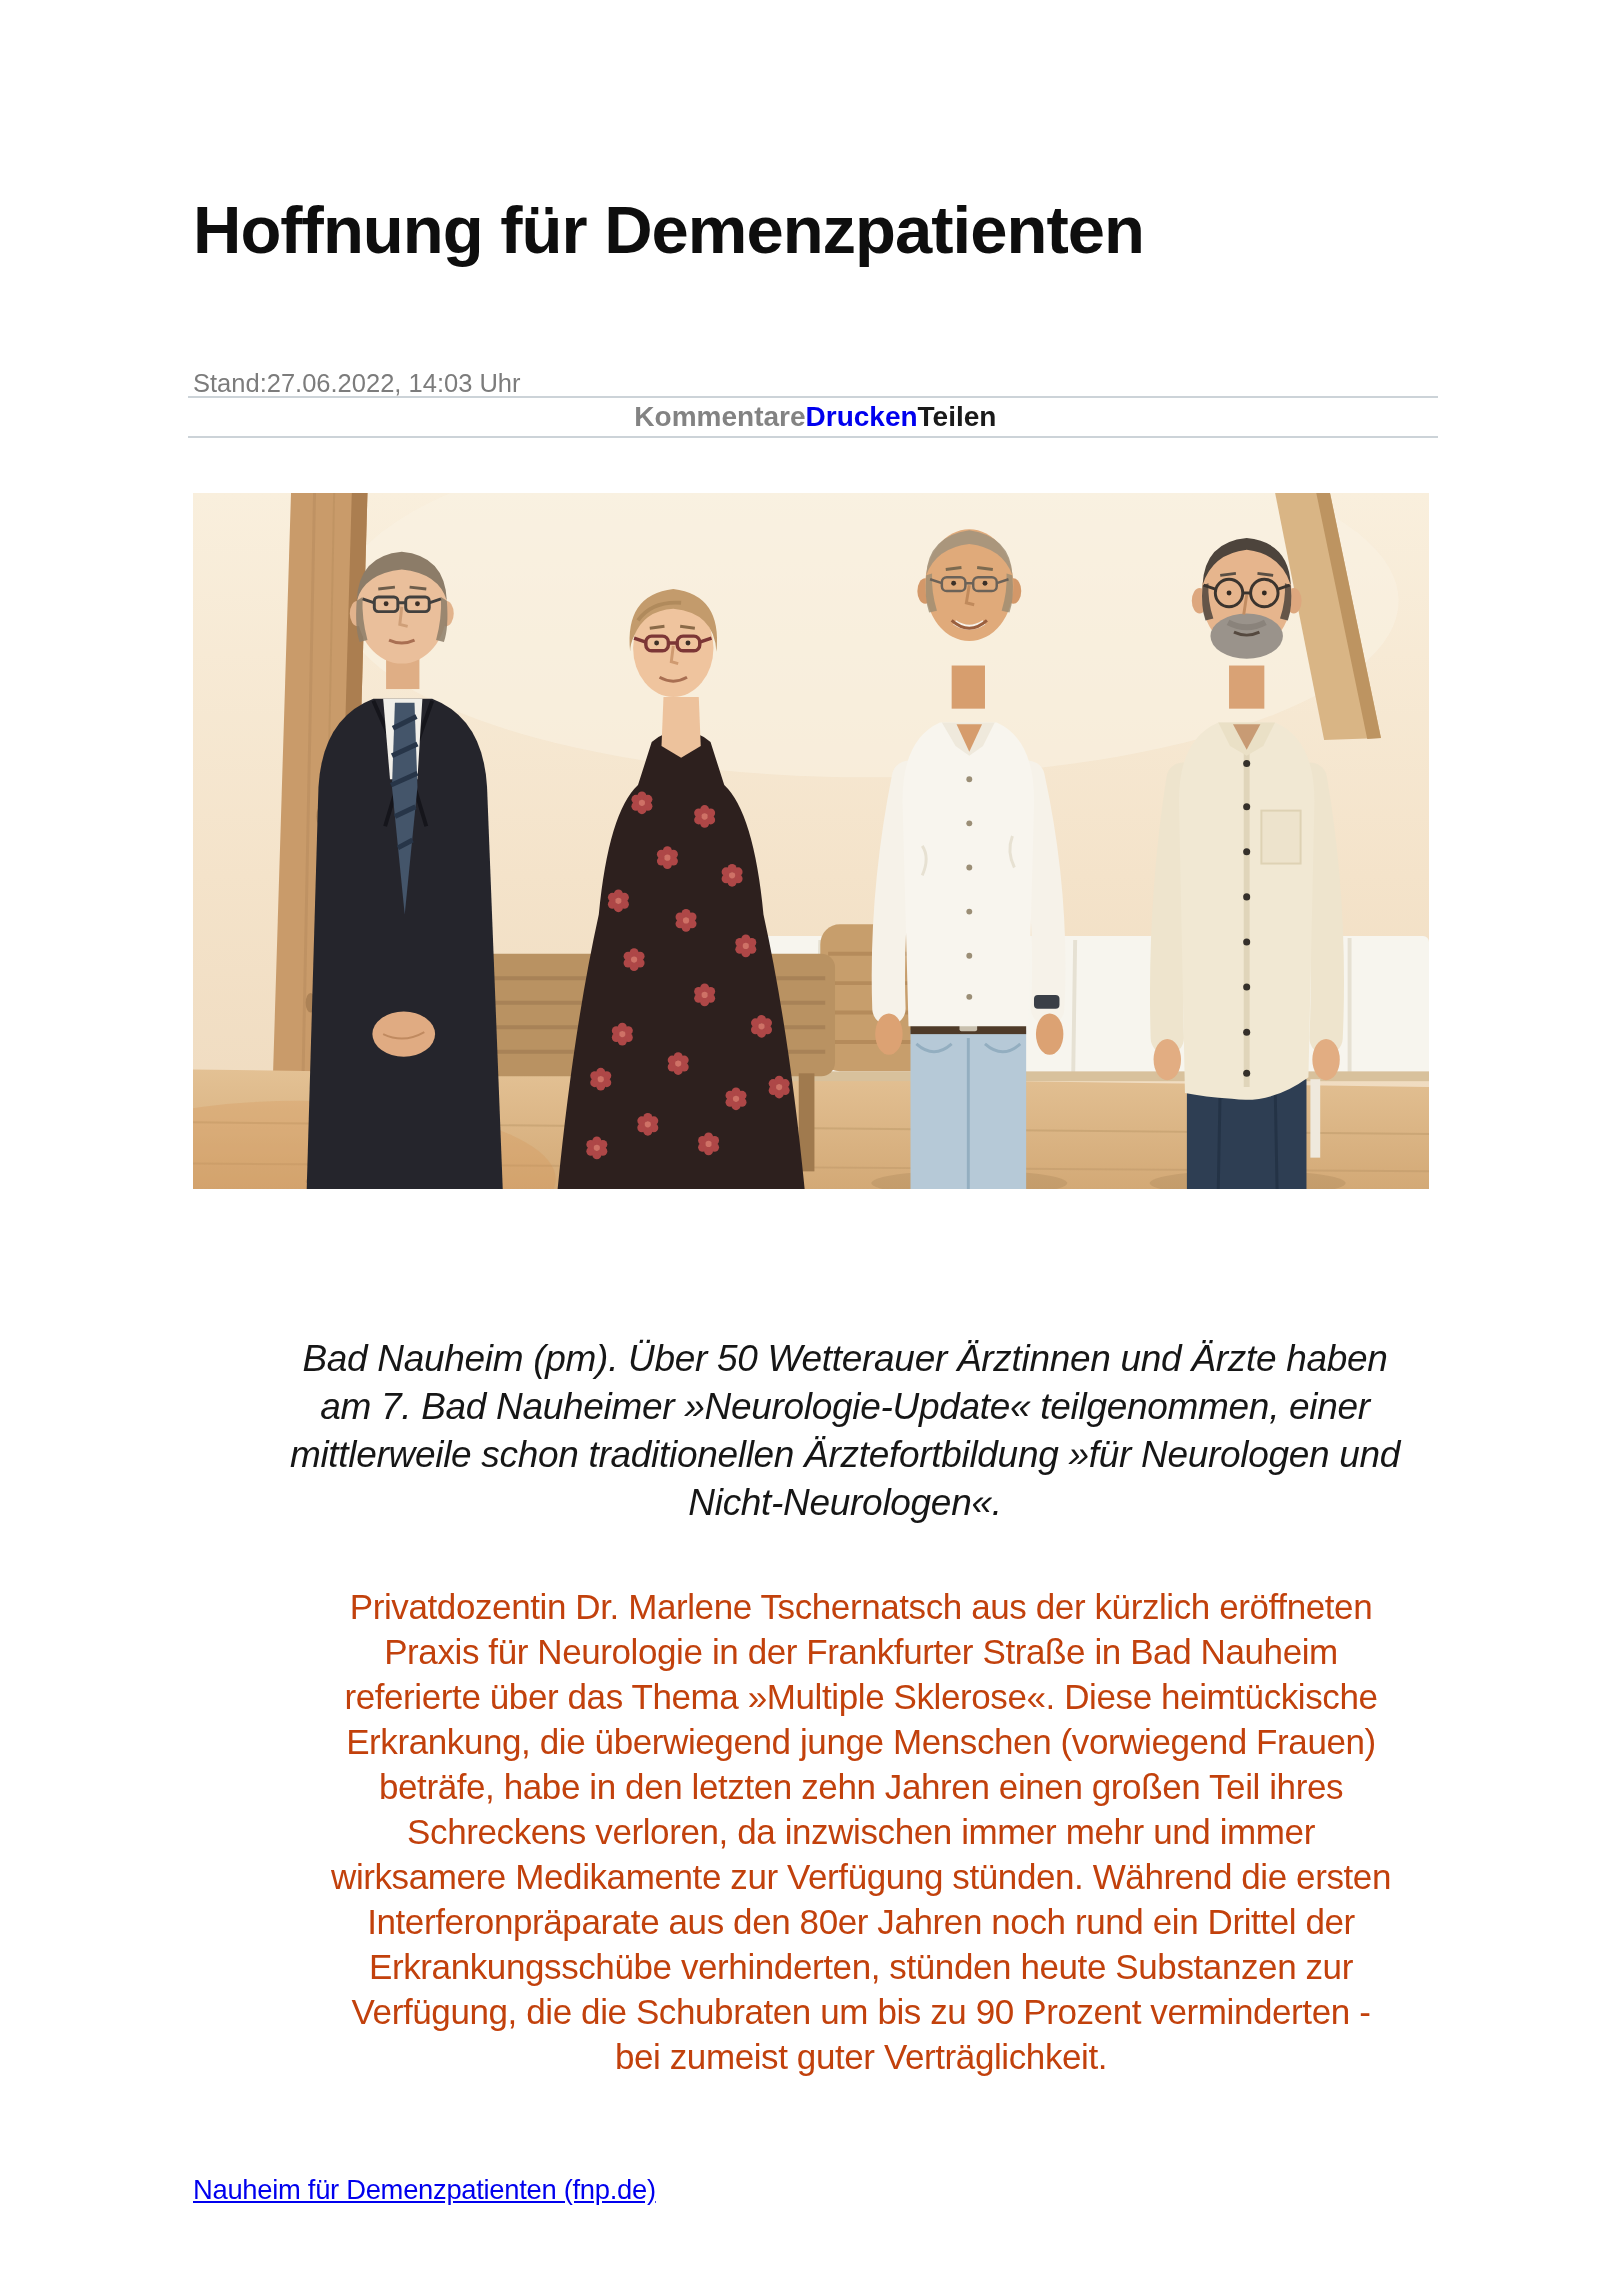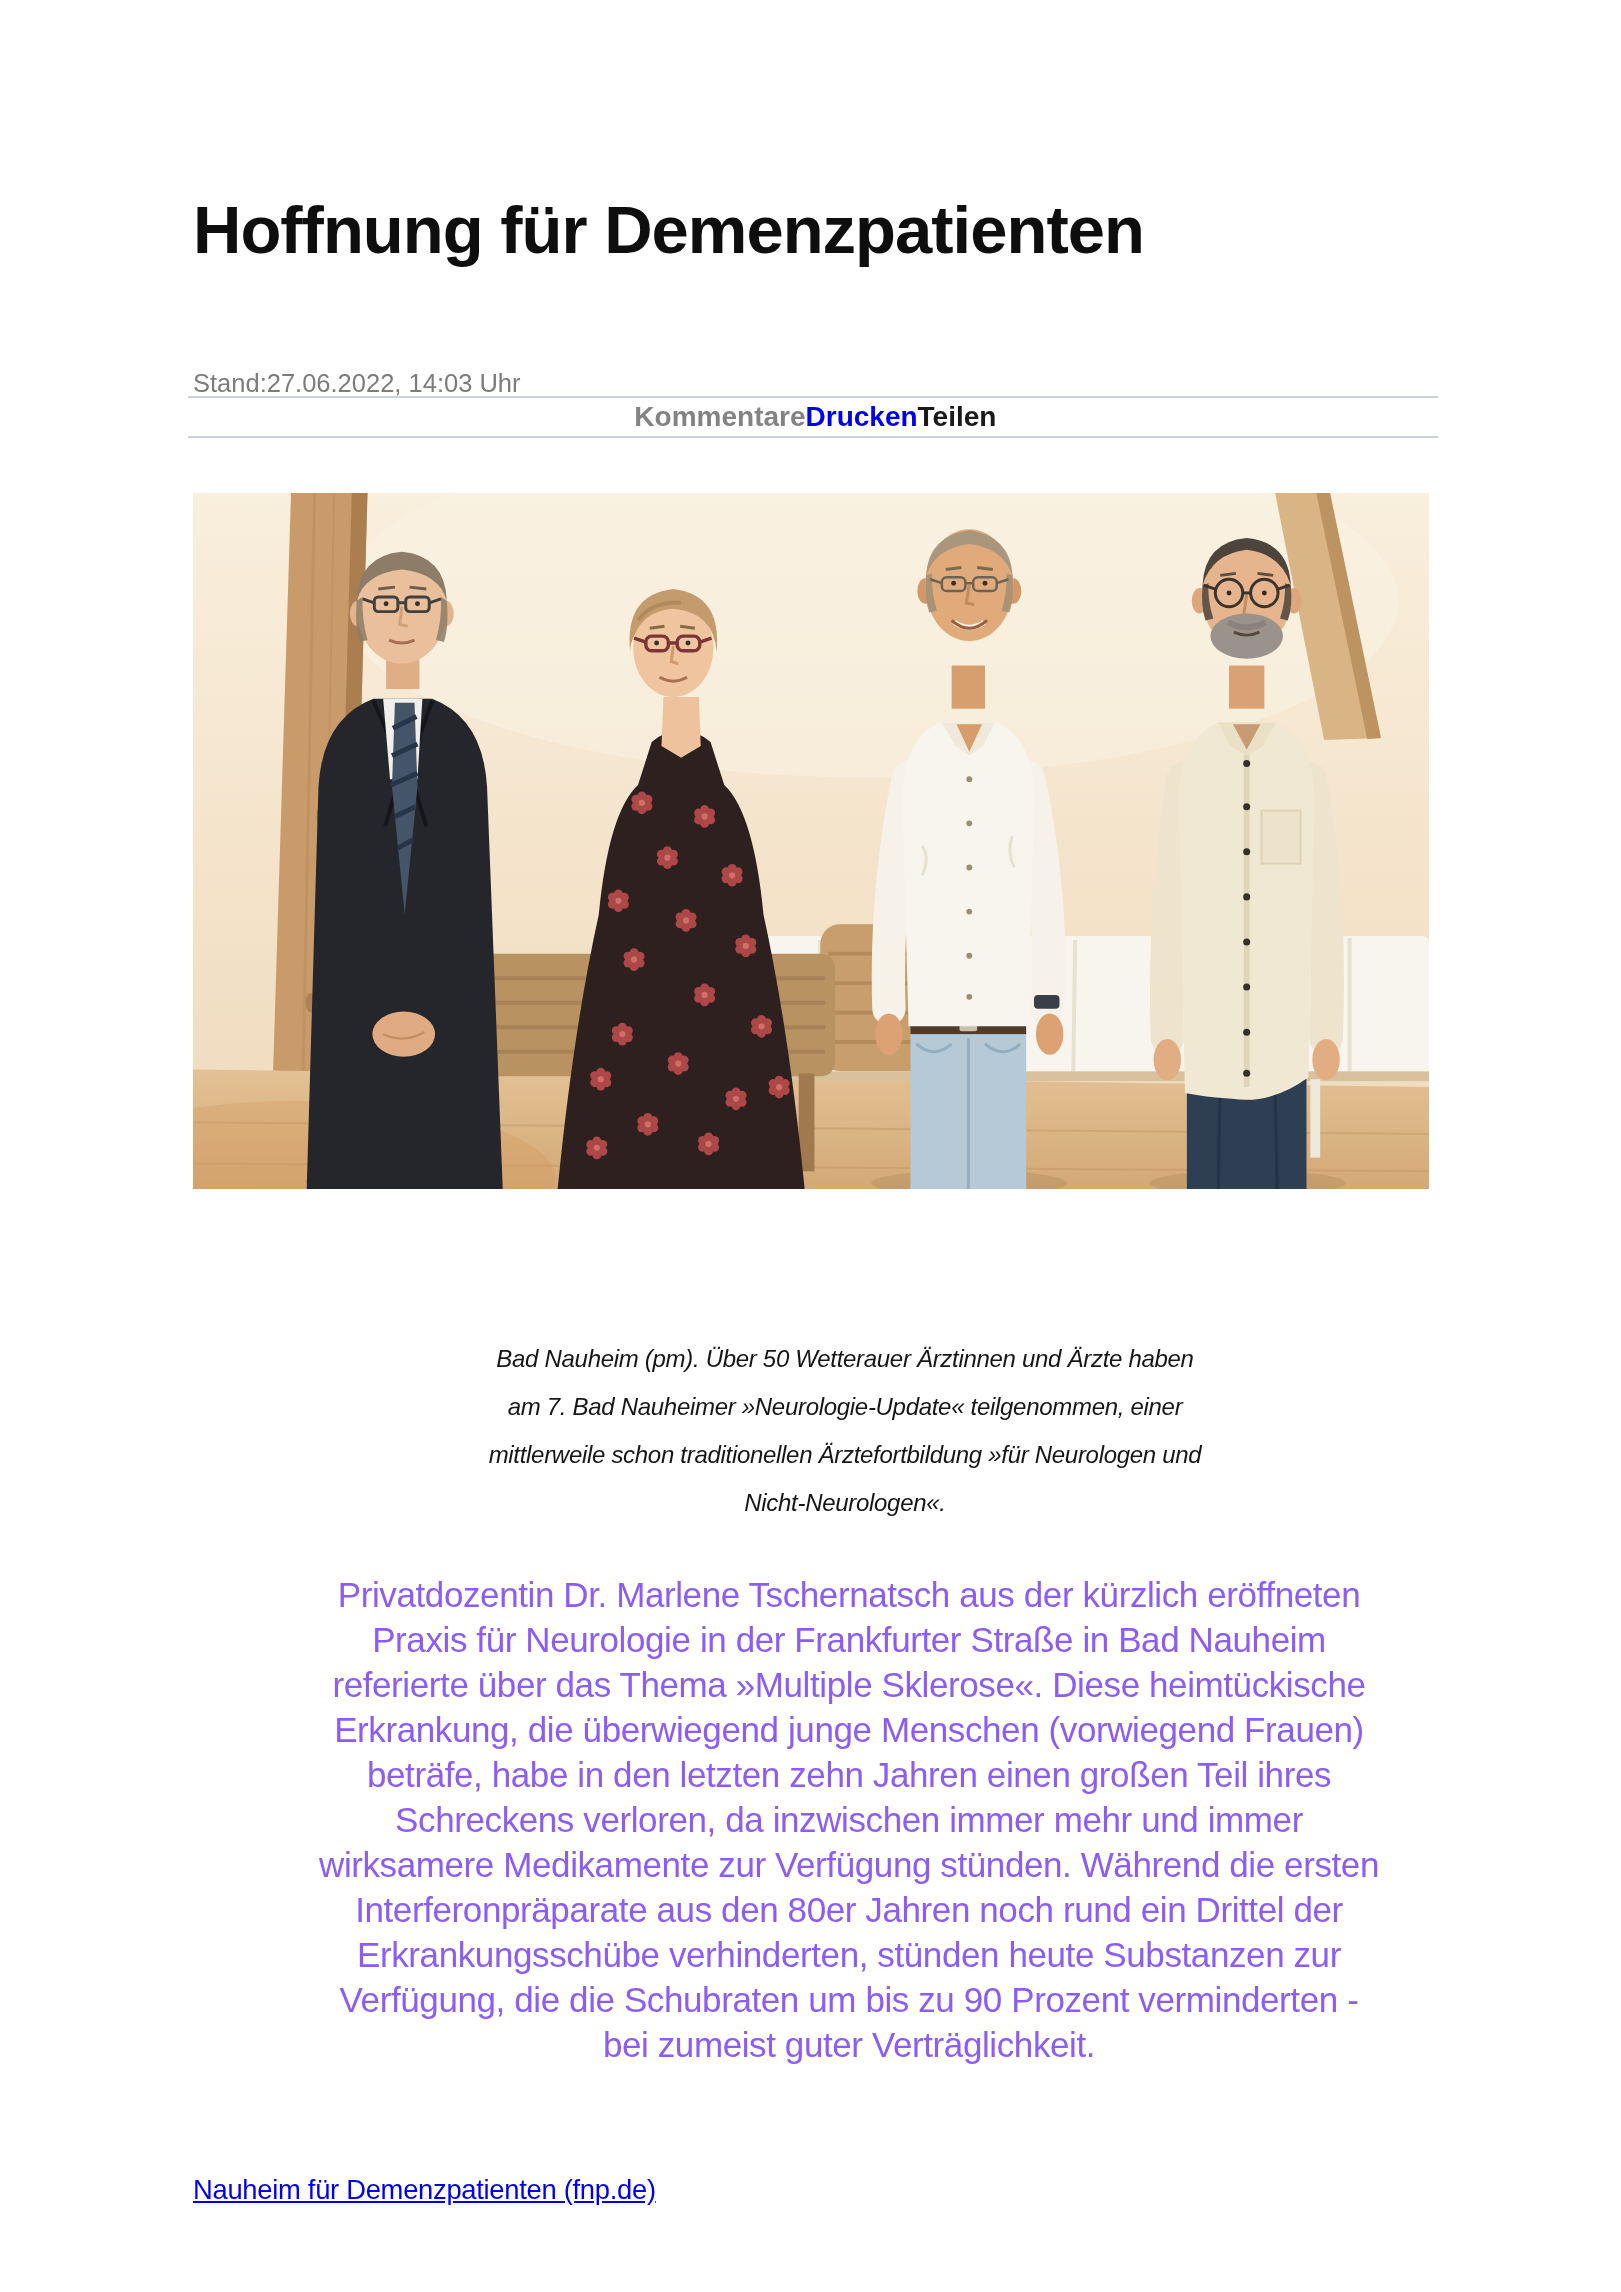--- a/index.html
+++ b/index.html
@@ -37,27 +37,27 @@
     margin:0;padding:0;
   }
   .photo svg{display:block;width:100%;height:100%;}
   .caption{
     position:absolute;left:193px;top:1215px;width:1304px;
     font-size:24.5px;line-height:44px;letter-spacing:-0.2px;
     color:#151515;white-space:pre-line;
   }
   .lead{
     position:absolute;left:193px;top:1335px;width:1304px;margin:0;
-    font-size:24px;line-height:48px;font-style:italic;
+    font-size:37px;line-height:48px;font-style:italic;
     letter-spacing:-0.3px;color:#161616;white-space:pre-line;
   }
   .bodytext{
-    position:absolute;left:193px;top:1568px;width:1304px;margin:4px;
+    position:absolute;left:193px;top:1568px;width:1304px;margin:16px;
     font-size:35px;line-height:45px;letter-spacing:-0.4px;
-    color:#8b5cf6;white-space:pre-line;
+    color:#c2410c;white-space:pre-line;
   }
   .srclink{
     position:absolute;left:193px;top:2174px;
     font-size:27.4px;letter-spacing:-0.3px;
     color:var(--link-blue,#0000ee);
     text-decoration:underline;cursor:pointer;white-space:nowrap;
   }
 </style>
 </head>
 <body>

